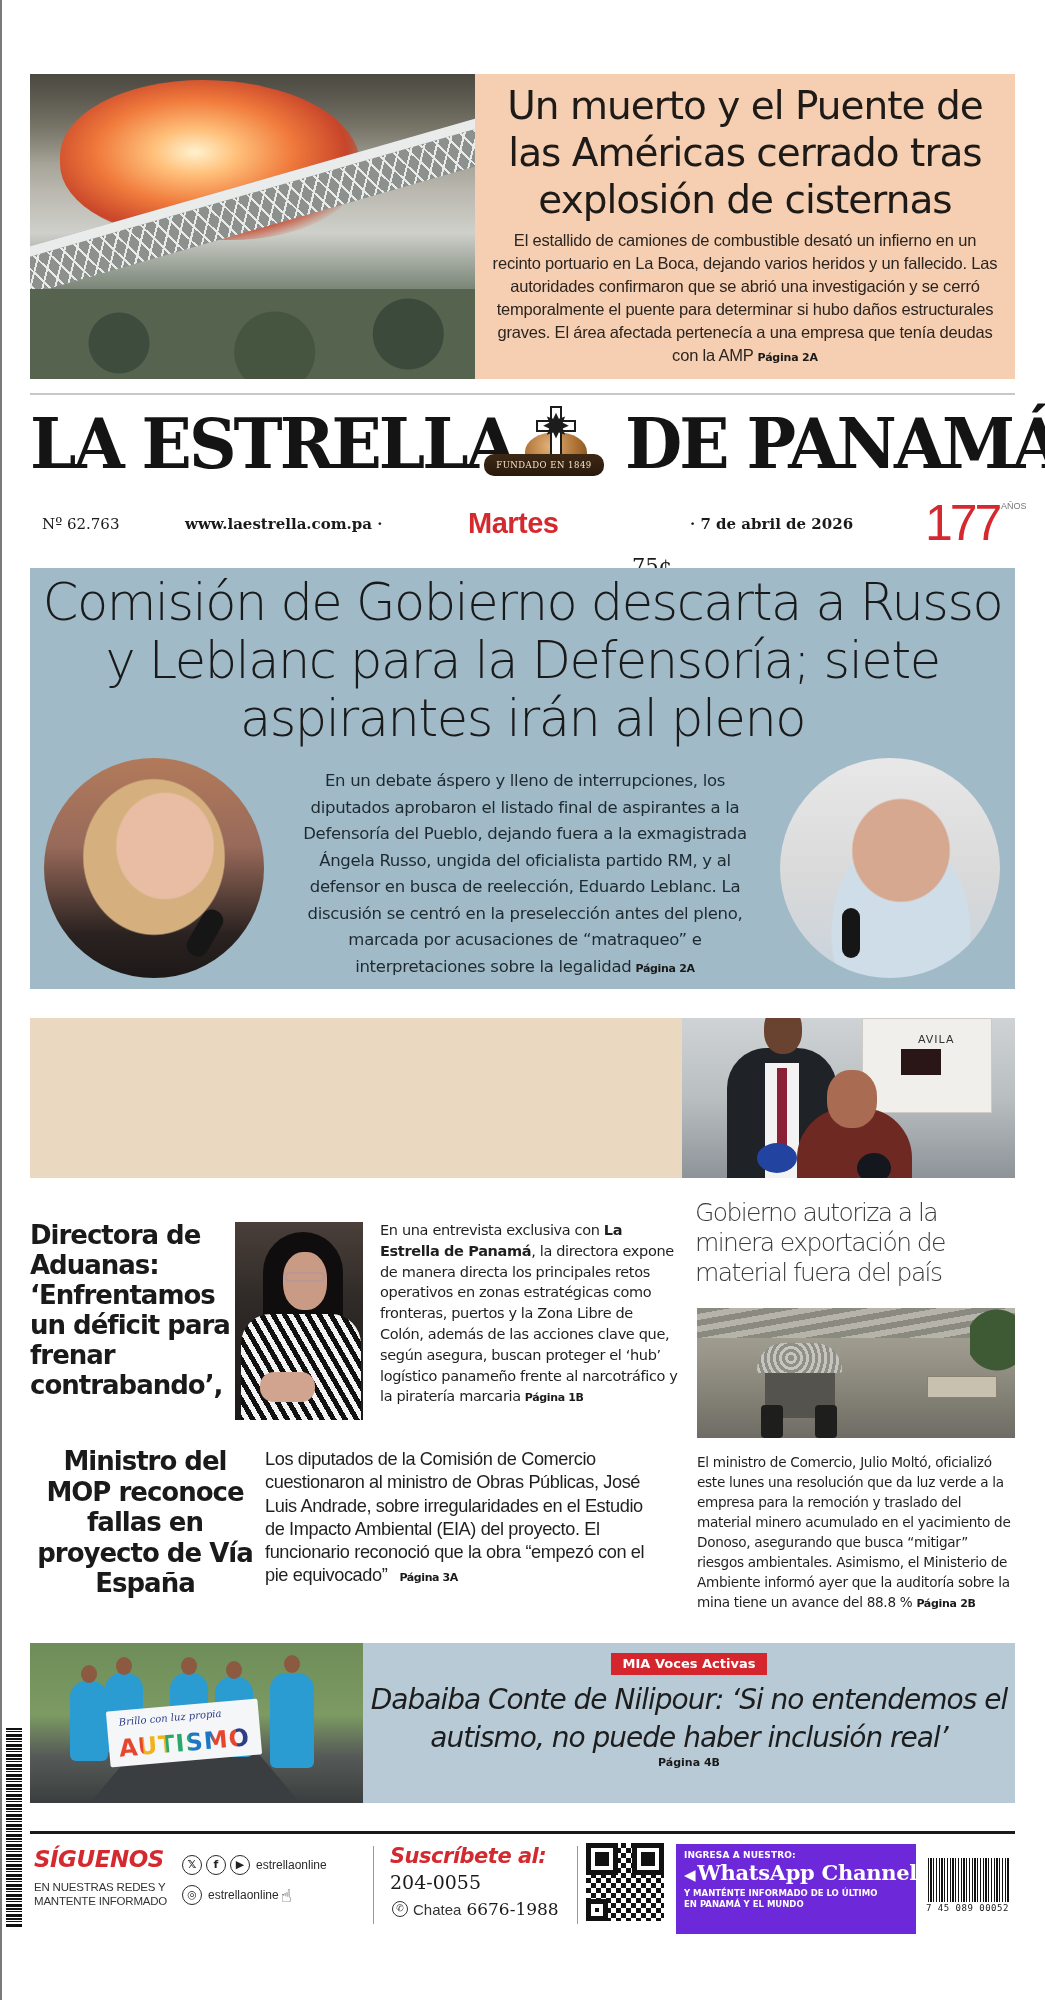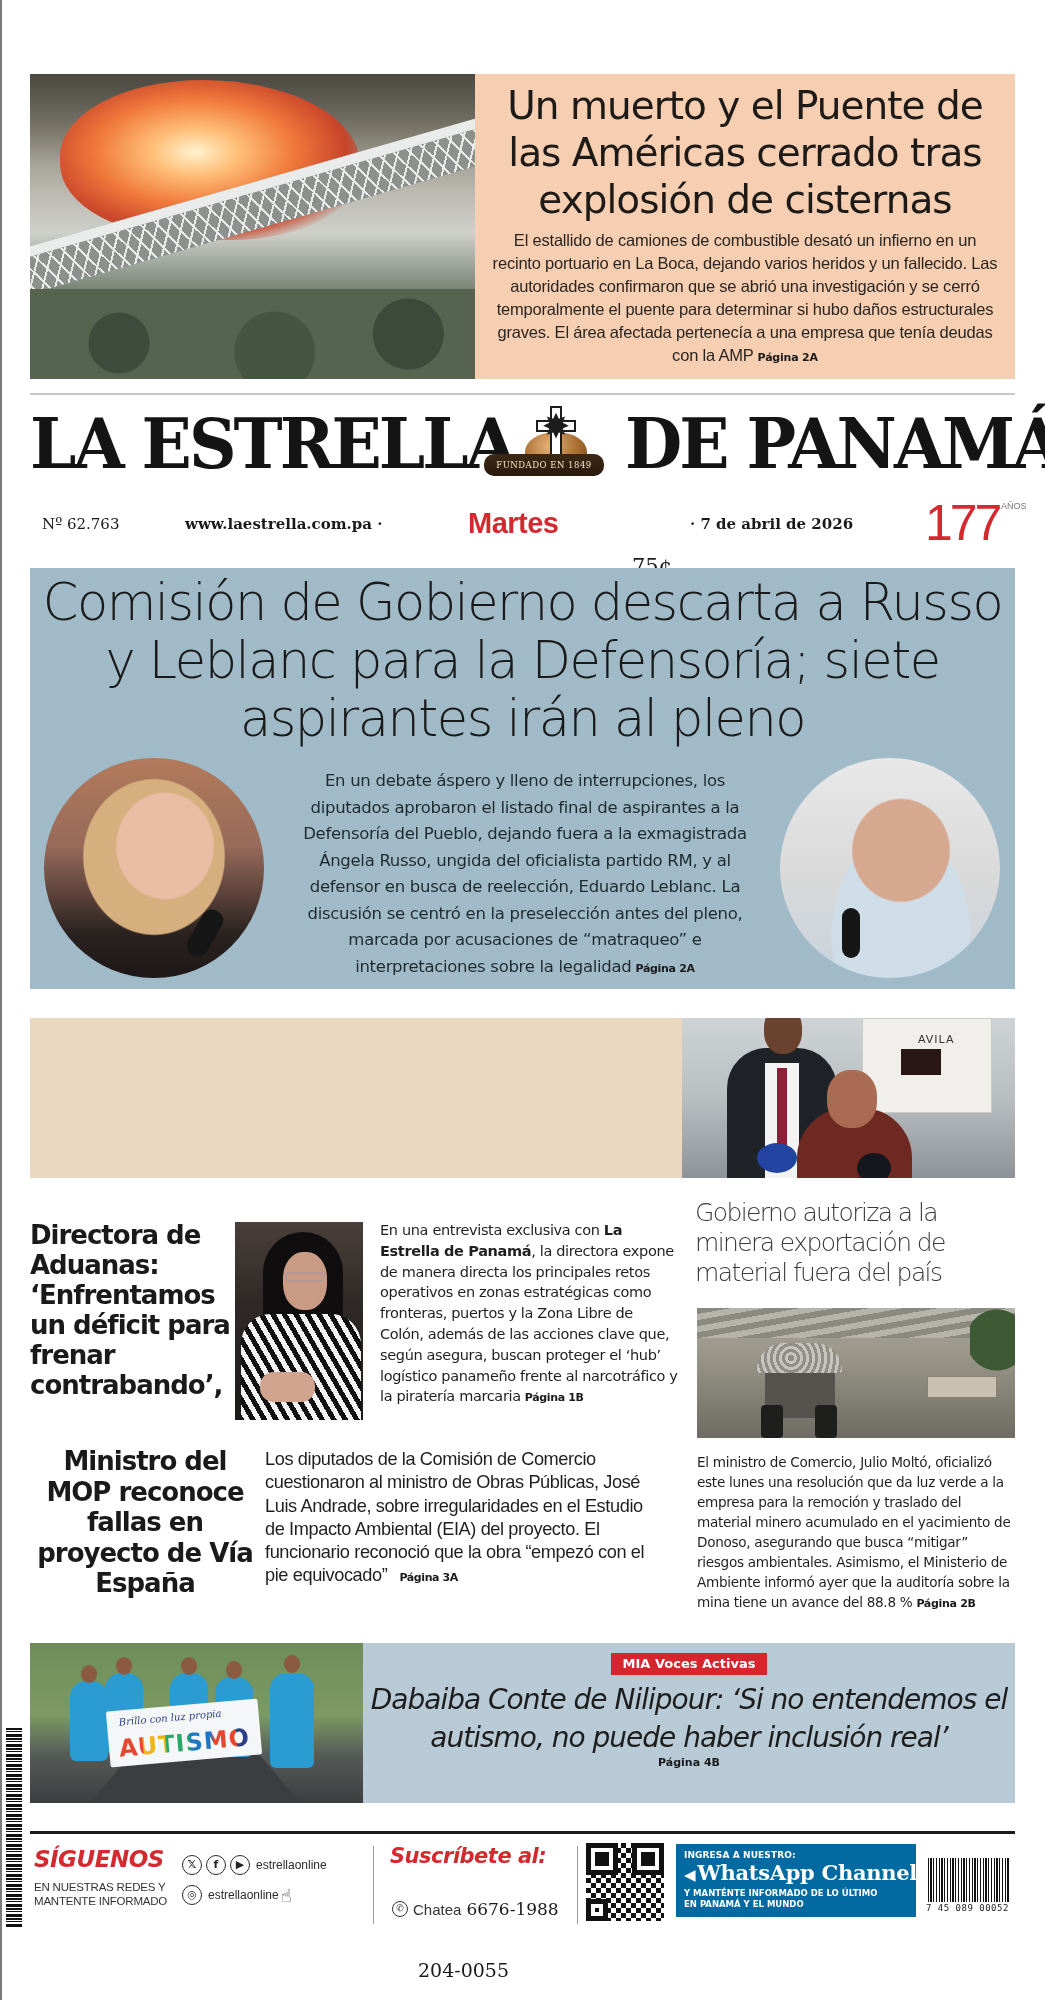--- a/index.html
+++ b/index.html
@@ -157,30 +157,30 @@
   .sig-sub { position: absolute; left: 34px; top: 1880px; font-family: "Liberation Sans", sans-serif; font-size: 11.5px; line-height: 14px; color: #333; letter-spacing: -0.2px; }
   .social-row { position: absolute; left: 182px; top: 1854px; height: 22px; display: flex; align-items: center; gap: 4px; }
   .social-row2 { position: absolute; left: 182px; top: 1884px; height: 22px; display: flex; align-items: center; gap: 4px; }
   .soc-icon { width: 20px; height: 20px; border-radius: 50%; border: 1.5px solid #2a2a2a; font-family: "DejaVu Sans", sans-serif; font-size: 11px;
     line-height: 17px; text-align: center; color: #222; font-weight: bold; }
   .soc-handle { font-family: "Liberation Sans", sans-serif; font-size: 12px; color: #2a2a2a; margin-left: 2px; }
   .hand-icon { font-size: 18px; margin-left: -2px; color: #333; }
   .vsep { position: absolute; top: 1846px; width: 1px; height: 78px; background: #9a9a9a; }
   .sub-title { position: absolute; left: 390px; top: 1844px; font-family: "DejaVu Sans", sans-serif; font-weight: bold; font-style: italic; font-size: 21px;
     color: #d42a2f; letter-spacing: -0.5px; }
-  .sub-phone { position: absolute; left: 390px; top: 1959px; font-family: "DejaVu Serif", serif; font-size: 19px; color: #1a1a1a; margin-left: 28px; }
+  .sub-phone { position: absolute; left: 390px; top: 1871px; font-family: "DejaVu Serif", serif; font-size: 19px; color: #1a1a1a; }
   .sub-chat { position: absolute; left: 392px; top: 1899px; display: flex; align-items: center; gap: 5px; font-family: "Liberation Sans", sans-serif; font-size: 15px; color: #333; }
   .sub-chat .num { font-family: "DejaVu Serif", serif; font-size: 17px; color: #1a1a1a; }
   .wa-icon { width: 16px; height: 16px; border-radius: 50%; border: 1.5px solid #333; font-size: 9px; line-height: 13px; text-align: center; }
   .qr { position: absolute; left: 586px; top: 1843px; width: 78px; height: 78px; background:
     repeating-conic-gradient(#111 0 25%, #fff 0 50%) 0 0/10px 10px; }
   .qr::before, .qr::after { content: ""; position: absolute; width: 22px; height: 22px; border: 5px solid #111; background: #fff; box-shadow: inset 0 0 0 4px #fff, inset 0 0 0 12px #111; }
   .qr::before { left: 0; top: 0; } .qr::after { right: 0; top: 0; }
   .qr-corner { position: absolute; left: 0; bottom: 0; width: 22px; height: 22px; border: 5px solid #111; background: #fff; box-shadow: inset 0 0 0 4px #fff, inset 0 0 0 12px #111; }
-  .wa-box { position: absolute; left: 676px; top: 1844px; width: 240px; height: 73px; background: #0369a1; color: #fff; padding: 6px 12px 0 8px; }
+  .wa-box { position: absolute; left: 676px; top: 1844px; width: 240px; height: 90px; background: #6d28d9; color: #fff; padding: 6px 12px 0 8px; }
   .wa-small { font-family: "DejaVu Sans", sans-serif; font-weight: bold; font-size: 9px; letter-spacing: 0.1px; }
   .wa-big { font-family: "DejaVu Serif", serif; font-weight: bold; font-size: 21px; line-height: 26px; letter-spacing: -0.3px; white-space: nowrap; }
   .wa-arrow { font-size: 15px; margin-right: 2px; }
   .wa-foot { font-family: "DejaVu Sans", sans-serif; font-weight: bold; font-size: 8.5px; line-height: 11px; }
   .barcode-right { position: absolute; left: 928px; top: 1858px; width: 82px; height: 44px;
     background: repeating-linear-gradient(90deg, #111 0 1px, #fff 1px 2px, #111 2px 4px, #fff 4px 5px, #111 5px 6px, #fff 6px 8px, #111 8px 9px, #fff 9px 11px); }
   .barcode-num { position: absolute; left: 926px; top: 1903px; width: 90px; font-family: "DejaVu Sans Mono", monospace; font-size: 9px; color: #222; letter-spacing: 0.5px; }
 </style>
 </head>
 <body>

